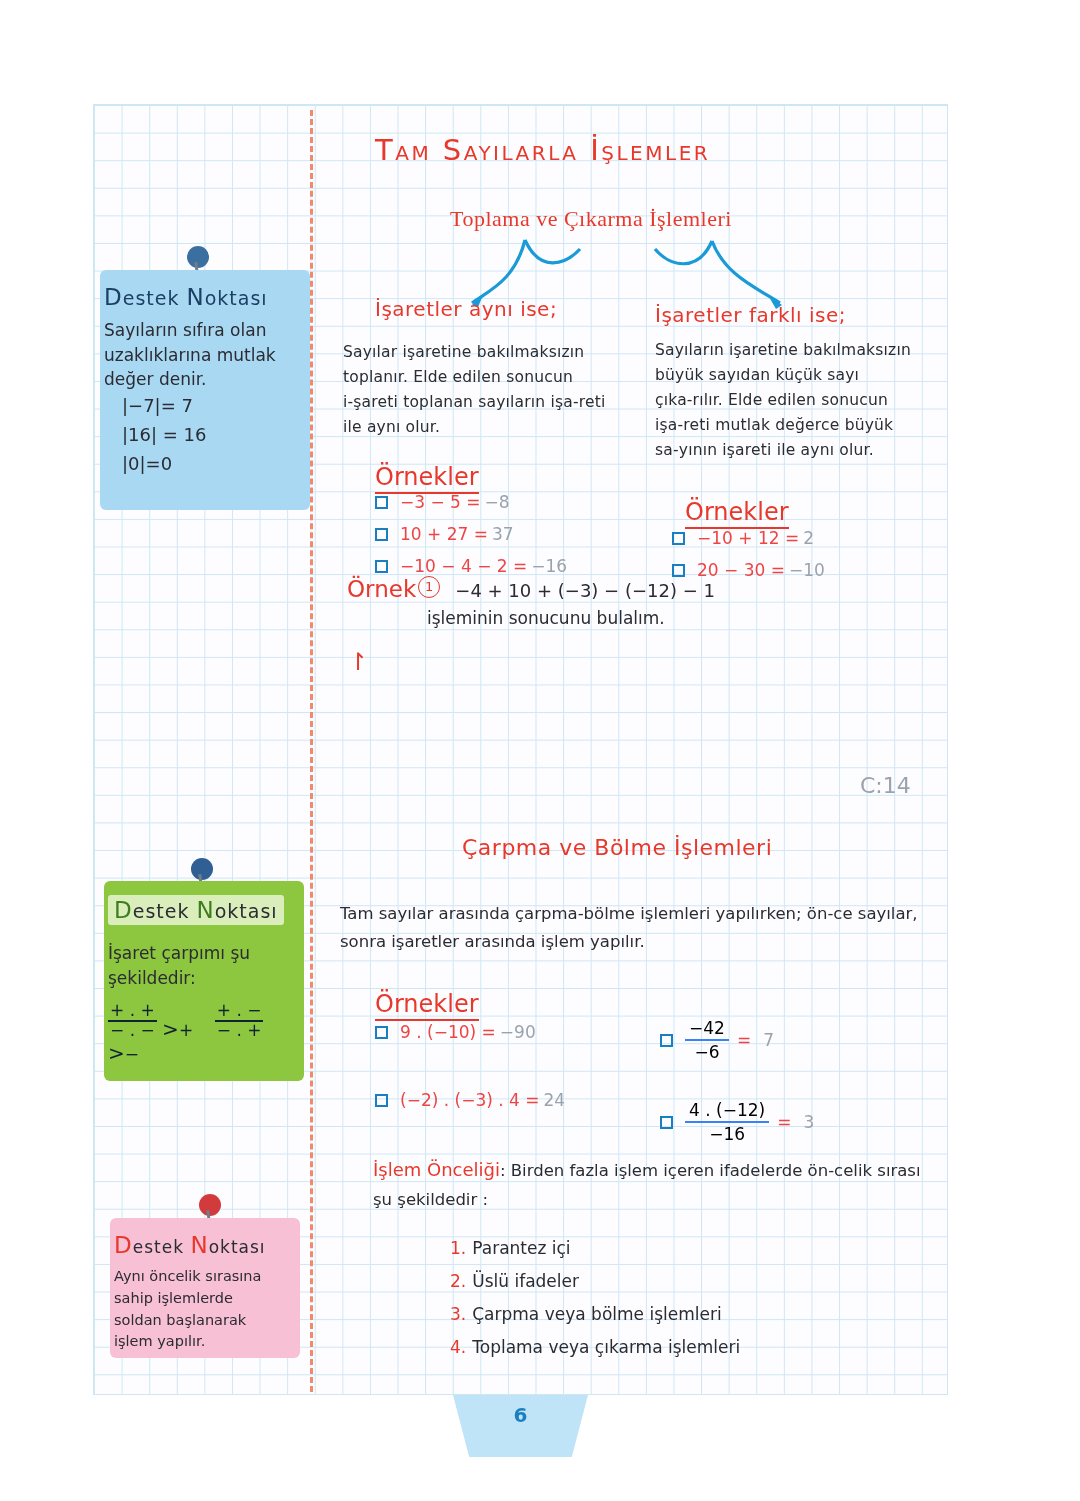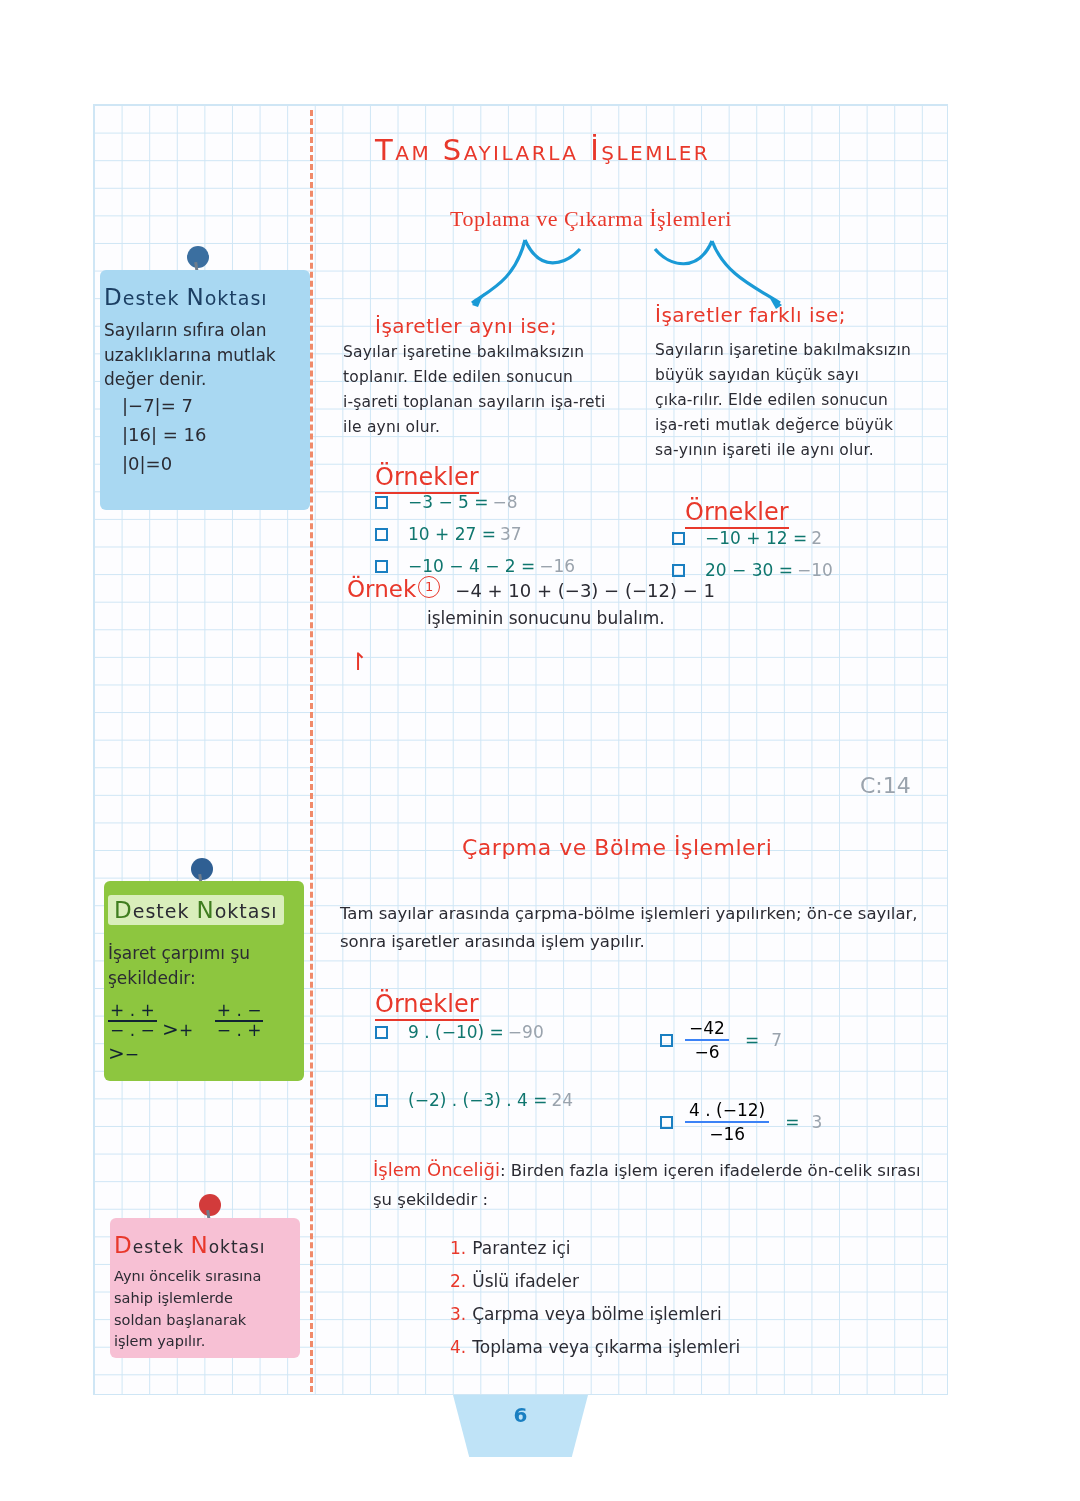--- a/index.html
+++ b/index.html
@@ -101,21 +101,21 @@
   
   .signblock { margin-top:10px; font-size:17px; color:#123; }
   .sgrid { display:inline-block; text-align:center; }
   .sgrid .top { border-bottom:2px solid #123; padding:0 2px; }
   .arrowg { font-size:20px; }
 
   
   .col-head {
     position:absolute; color:#e8382b; font-size:20px; letter-spacing:0.5px;
   }
-  #ch-left  { left:375px; top:314px; }
+  #ch-left  { left:375px; top:297px; }
   #ch-right { left:655px; top:303px; }
 
   .col-para {
     position:absolute; font-size:15.5px; line-height:1.62; color:#2b2b33;
     letter-spacing:0.2px;
   }
   #cp-left  { left:343px; top:340px; width:265px; }
   #cp-right { left:655px; top:338px; width:270px; }
 
   .ornek-label {
@@ -124,21 +124,21 @@
   }
   #ol1 { left:375px; top:463px; }
   #ol2 { left:685px; top:498px; }
 
   .exlist { position:absolute; font-size:17px; }
   .exrow { display:flex; align-items:center; margin-bottom:12px; }
   .chk {
     width:13px; height:13px; border:2px solid #1a7fc1; margin-right:12px;
     flex:none;
   }
-  .exrow .expr { color:#0f766e;padding-left:8px; }
+  .exrow .expr { color:#ef4444; }
   .exrow .ans { color:#9aa3ad; margin-left:4px; }
 
   #ex1 { left:375px; top:492px; }
   #ex2 { left:672px; top:528px; }
 
   
   #ornek1 { position:absolute; left:347px; top:576px; width:520px; }
   #ornek1 .word {
     color:#e8382b; font-size:23px; display:inline-block;
   }

